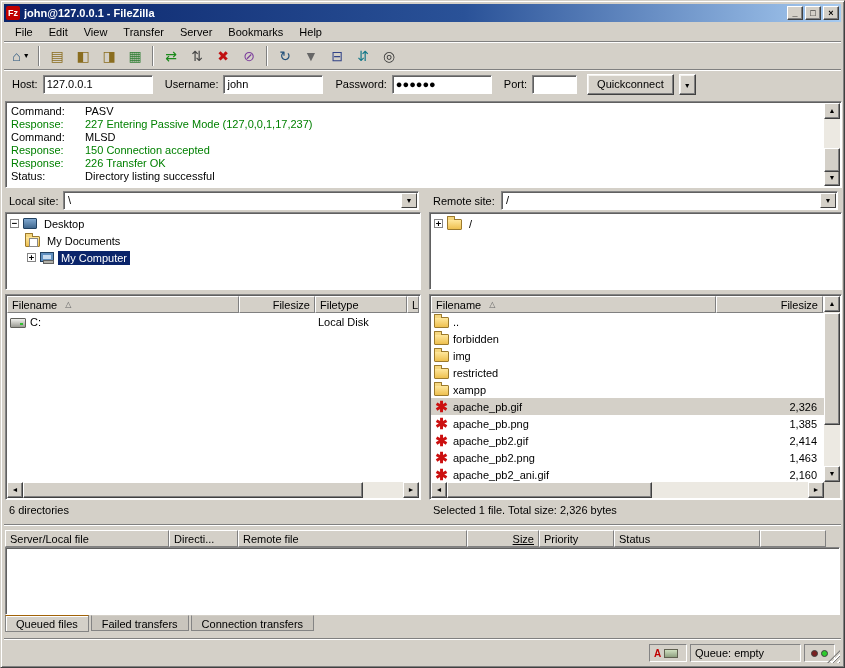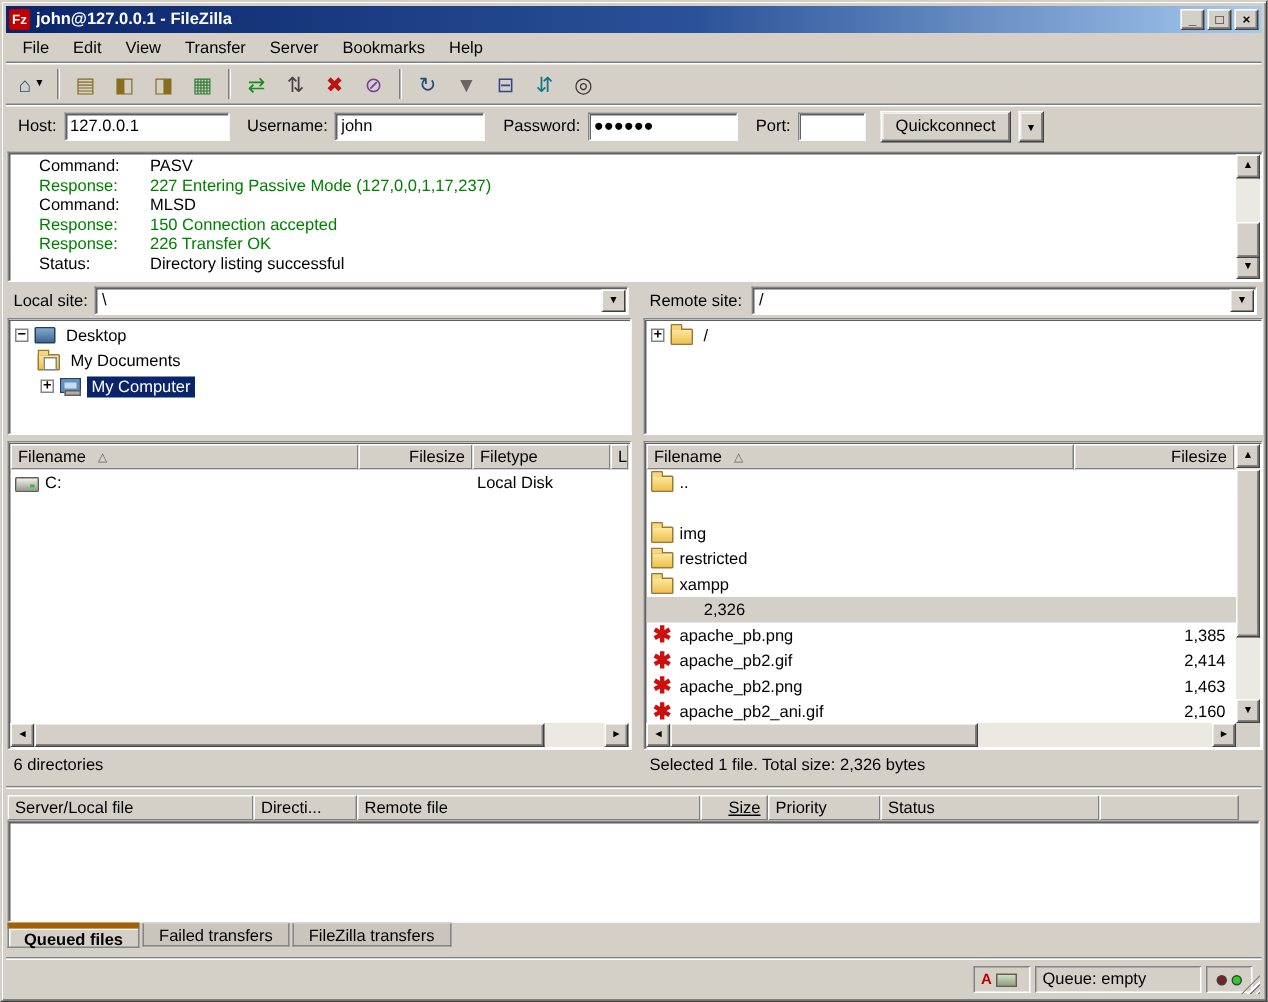--- a/index.html
+++ b/index.html
@@ -28,21 +28,21 @@
   
   .quickbar{position:absolute;left:3px;top:68px;right:3px;height:29px;display:flex;align-items:center;gap:5px;padding-left:8px;border-top:1px solid #808080;box-shadow:inset 0 1px 0 #fff;}
   .qlabel{white-space:nowrap;text-align:right;}
   .qinput{height:19px;background:#fff;border:1px solid;border-color:#848484 #fff #fff #848484;box-shadow:inset 1px 1px 0 #606060;padding:0 3px;font:11px "Liberation Sans",sans-serif;}
   .btn{height:21px;background:#d4d0c8;border:1px solid;border-color:#fff #404040 #404040 #fff;box-shadow:inset -1px -1px 0 #808080, inset 1px 1px 0 #f4f2ee;padding:0 9px;font:11px "Liberation Sans",sans-serif;}
   .dropbtn{padding:0 4px;min-width:17px;}
   
   .whitebox{background:#fff;border:1px solid;border-color:#848484 #fff #fff #848484;box-shadow:inset 1px 1px 0 #606060;}
   
   .logpane{position:absolute;left:4px;top:100px;width:837px;height:87px;overflow:hidden;}
-  #log-lines{position:absolute;left:20px;top:3px;right:20px;}
+  #log-lines{position:absolute;left:5px;top:3px;right:20px;}
   .logline{display:flex;line-height:13px;white-space:nowrap;}
   .logpfx{width:74px;flex:none;}
   
   .vscroll{position:absolute;width:16px;background:#ece9e2;}
   .hscroll{position:absolute;height:16px;background:#ece9e2;}
   .sbtn{position:absolute;width:16px;height:16px;background:#d4d0c8;border:1px solid;border-color:#fff #404040 #404040 #fff;box-shadow:inset -1px -1px 0 #808080;color:#000;font-size:7px;line-height:14px;text-align:center;}
   .sthumb{position:absolute;background:#d4d0c8;border:1px solid;border-color:#fff #404040 #404040 #fff;box-shadow:inset -1px -1px 0 #808080;}
   .scorner{position:absolute;width:16px;height:16px;background:#d4d0c8;}
   
   .sitelabel{position:absolute;top:194px;white-space:nowrap;}
@@ -80,21 +80,21 @@
   .cell{display:flex;align-items:center;height:17px;padding:0 3px;overflow:hidden;white-space:nowrap;flex:none;}
   .cell.right{justify-content:flex-end;padding-right:6px;}
   
   .statustext{position:absolute;top:503px;white-space:nowrap;}
   .groove{position:absolute;left:3px;right:3px;height:2px;border-top:1px solid #808080;border-bottom:1px solid #fff;}
   
   .queuehdr{position:absolute;left:4px;right:18px;top:529px;height:17px;display:flex;overflow:hidden;}
   .queuebody{position:absolute;left:4px;right:4px;top:546px;height:68px;}
   .qtabs{position:absolute;left:4px;top:614px;height:18px;display:flex;}
   .qtab{padding:2px 10px 0 10px;height:17px;background:#d4d0c8;border:1px solid #848484;border-top:1px solid #d4d0c8;margin-right:2px;white-space:nowrap;}
-  .qtab.active{font-weight:bold;border-top:4px solid #a16207;box-shadow:1px 1px 0 #fff inset;}
+  .qtab.active{font-weight:normal;border-top:1px solid #a16207;box-shadow:1px 1px 0 #fff inset;}
   .qtab:not(.active){background:#c9c5bd;height:16px;}
   
   .sbpanel{position:absolute;top:643px;height:18px;border:1px solid;border-color:#848484 #fff #fff #848484;display:flex;align-items:center;padding:0 4px;gap:3px;}
   .ttype{color:#c00000;font-weight:bold;font-size:10px;}
   .enc{width:14px;height:9px;background:linear-gradient(#cfe0c0,#8fa080);border:1px solid #606050;display:inline-block;}
   .led{width:7px;height:7px;border-radius:50%;display:inline-block;border:1px solid #404040;}
   .led-red{background:#7a2020;}
   .led-green{background:#2ecc2e;}
   .grip{position:absolute;right:4px;bottom:4px;width:13px;height:13px;
     background:repeating-linear-gradient(135deg,#fff 0 1px,#808080 1px 2px,transparent 2px 4px);
@@ -307,20 +307,24 @@
       </div>
     <div class="listbody" id="remote-rows" style="right:17px">
         <div class="filerow">
           <div class="cell" style="width: 285px;">
             <span class="ic ic-folder"></span>
             <span class="fname">..</span>
           </div>
           <div class="cell right" style="width: 107px;"></div>
         </div>
         <div class="filerow">
+          <div class="cell" style="width: 285px;">
+            <span class="ic ic-folder"></span>
+            <span class="fname">forbidden</span>
+          </div>
           <div class="cell right" style="width: 107px;"></div>
         </div>
         <div class="filerow">
           <div class="cell" style="width: 285px;">
             <span class="ic ic-folder"></span>
             <span class="fname">img</span>
           </div>
           <div class="cell right" style="width: 107px;"></div>
         </div>
         <div class="filerow">
@@ -331,21 +335,25 @@
           <div class="cell right" style="width: 107px;"></div>
         </div>
         <div class="filerow">
           <div class="cell" style="width: 285px;">
             <span class="ic ic-folder"></span>
             <span class="fname">xampp</span>
           </div>
           <div class="cell right" style="width: 107px;"></div>
         </div>
         <div class="filerow rowsel">
-          <div class="cell right" style="width: 107px; justify-content: center;">
+          <div class="cell" style="width: 285px;">
+            <span class="ic ic-image"></span>
+            <span class="fname">apache_pb.gif</span>
+          </div>
+          <div class="cell right" style="width: 107px;">
             <span>2,326</span>
           </div>
         </div>
         <div class="filerow">
           <div class="cell" style="width: 285px;">
             <span class="ic ic-image"></span>
             <span class="fname">apache_pb.png</span>
           </div>
           <div class="cell right" style="width: 107px;">
             <span>1,385</span>
@@ -400,36 +408,36 @@
   <div class="queuehdr" id="queue-header">
       <div class="colhdr" style="width: 164px;">
         <span class="collbl">Server/Local file</span>
       </div>
       <div class="colhdr" style="width: 69px;">
         <span class="collbl">Directi...</span>
       </div>
       <div class="colhdr" style="width: 229px;">
         <span class="collbl">Remote file</span>
       </div>
-      <div class="colhdr right" style="width: 45px; text-decoration: underline;">
+      <div class="colhdr right" style="width: 72px; text-decoration: underline;">
         <span class="collbl">Size</span>
       </div>
       <div class="colhdr" style="width: 75px;">
         <span class="collbl">Priority</span>
       </div>
       <div class="colhdr" style="width: 146px;">
         <span class="collbl">Status</span>
       </div>
       <div class="colhdr" style="flex: 1 1 0%;"></div>
     </div>
   <div class="queuebody whitebox"></div>
   <div class="qtabs" id="queue-tabs">
       <div class="qtab active">Queued files</div>
       <div class="qtab">Failed transfers</div>
-      <div class="qtab">FileZilla transfers</div>
+      <div class="qtab">Connection transfers</div>
     </div>
 
   <div class="groove" style="top:637px"></div>
   <div class="sbpanel" style="left:648px;width:38px">
     <span class="ttype">A</span>
     <span class="enc"></span>
   </div>
   <div class="sbpanel" style="left:689px;width:111px">
     <span>Queue: empty</span>
   </div>

